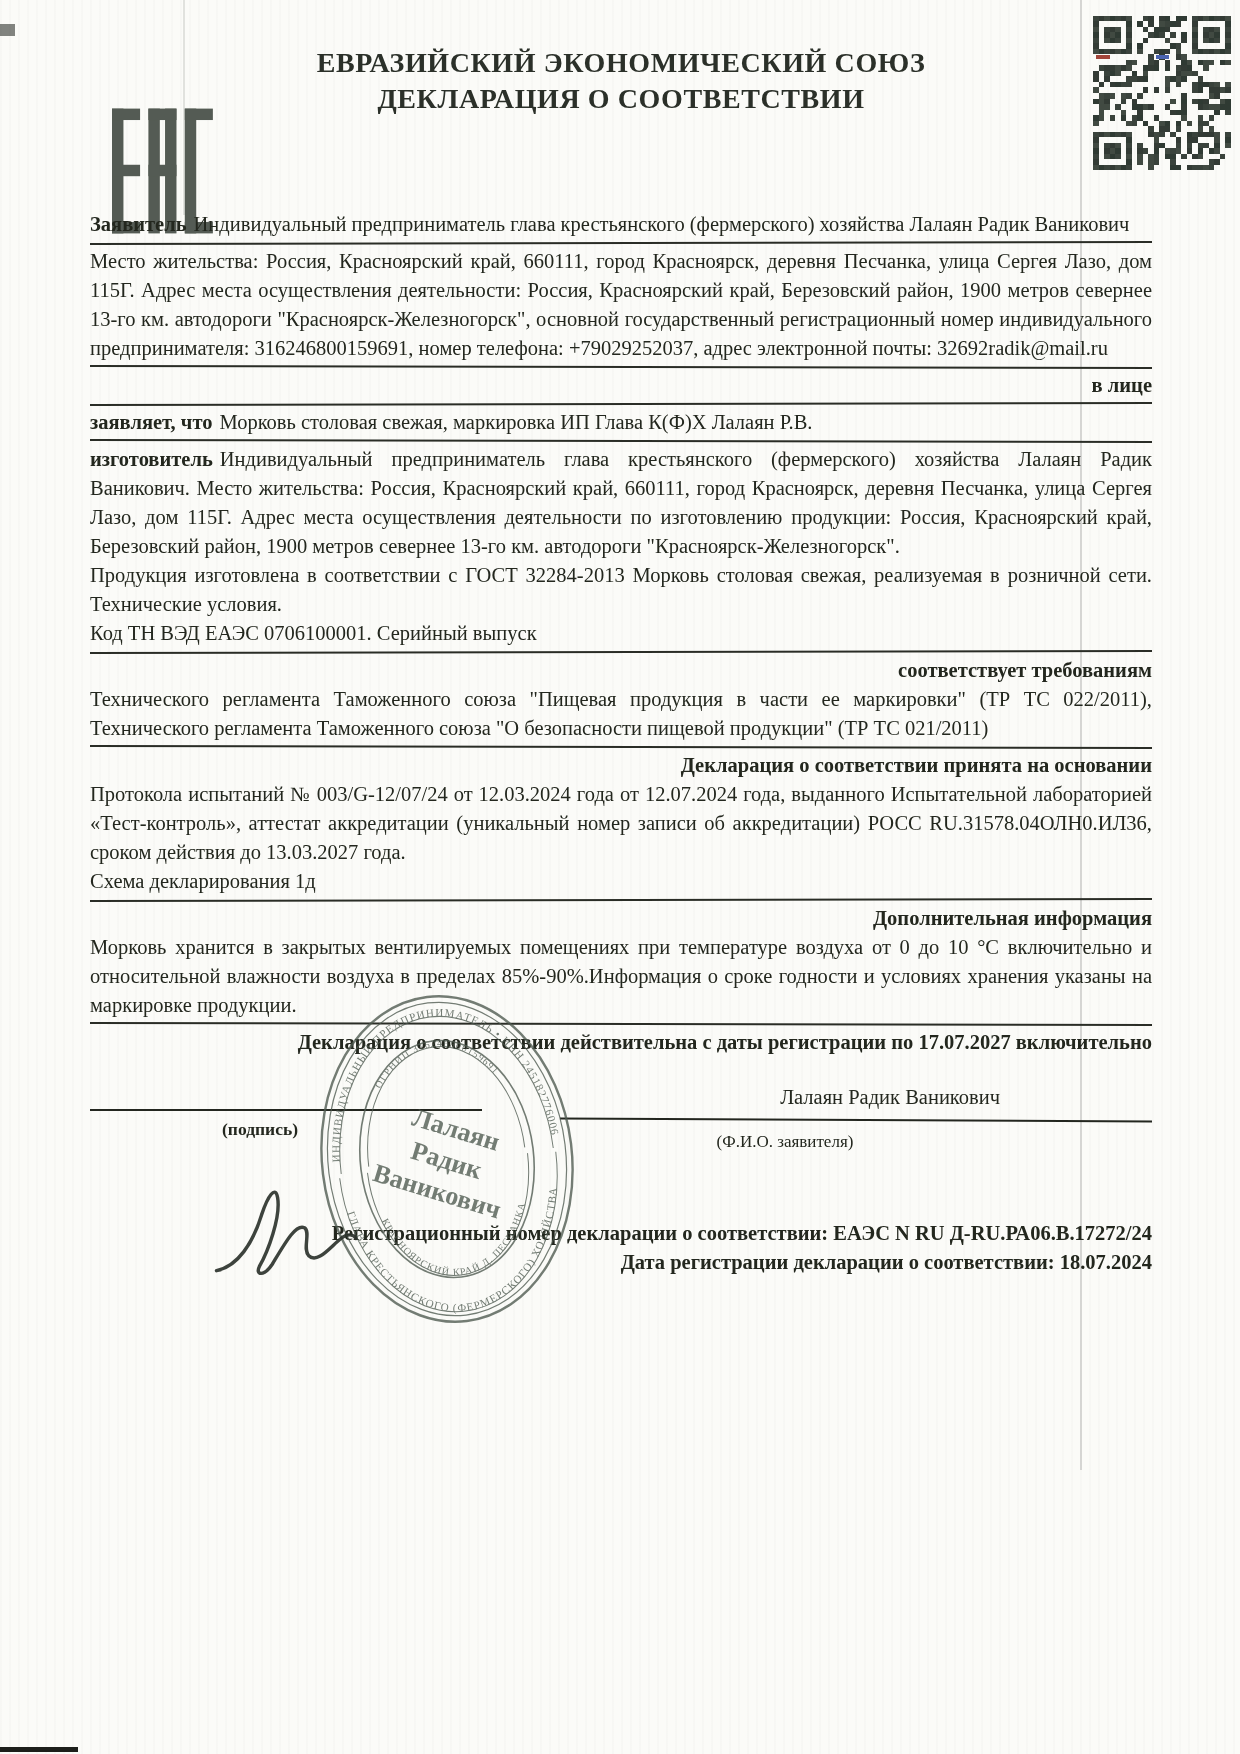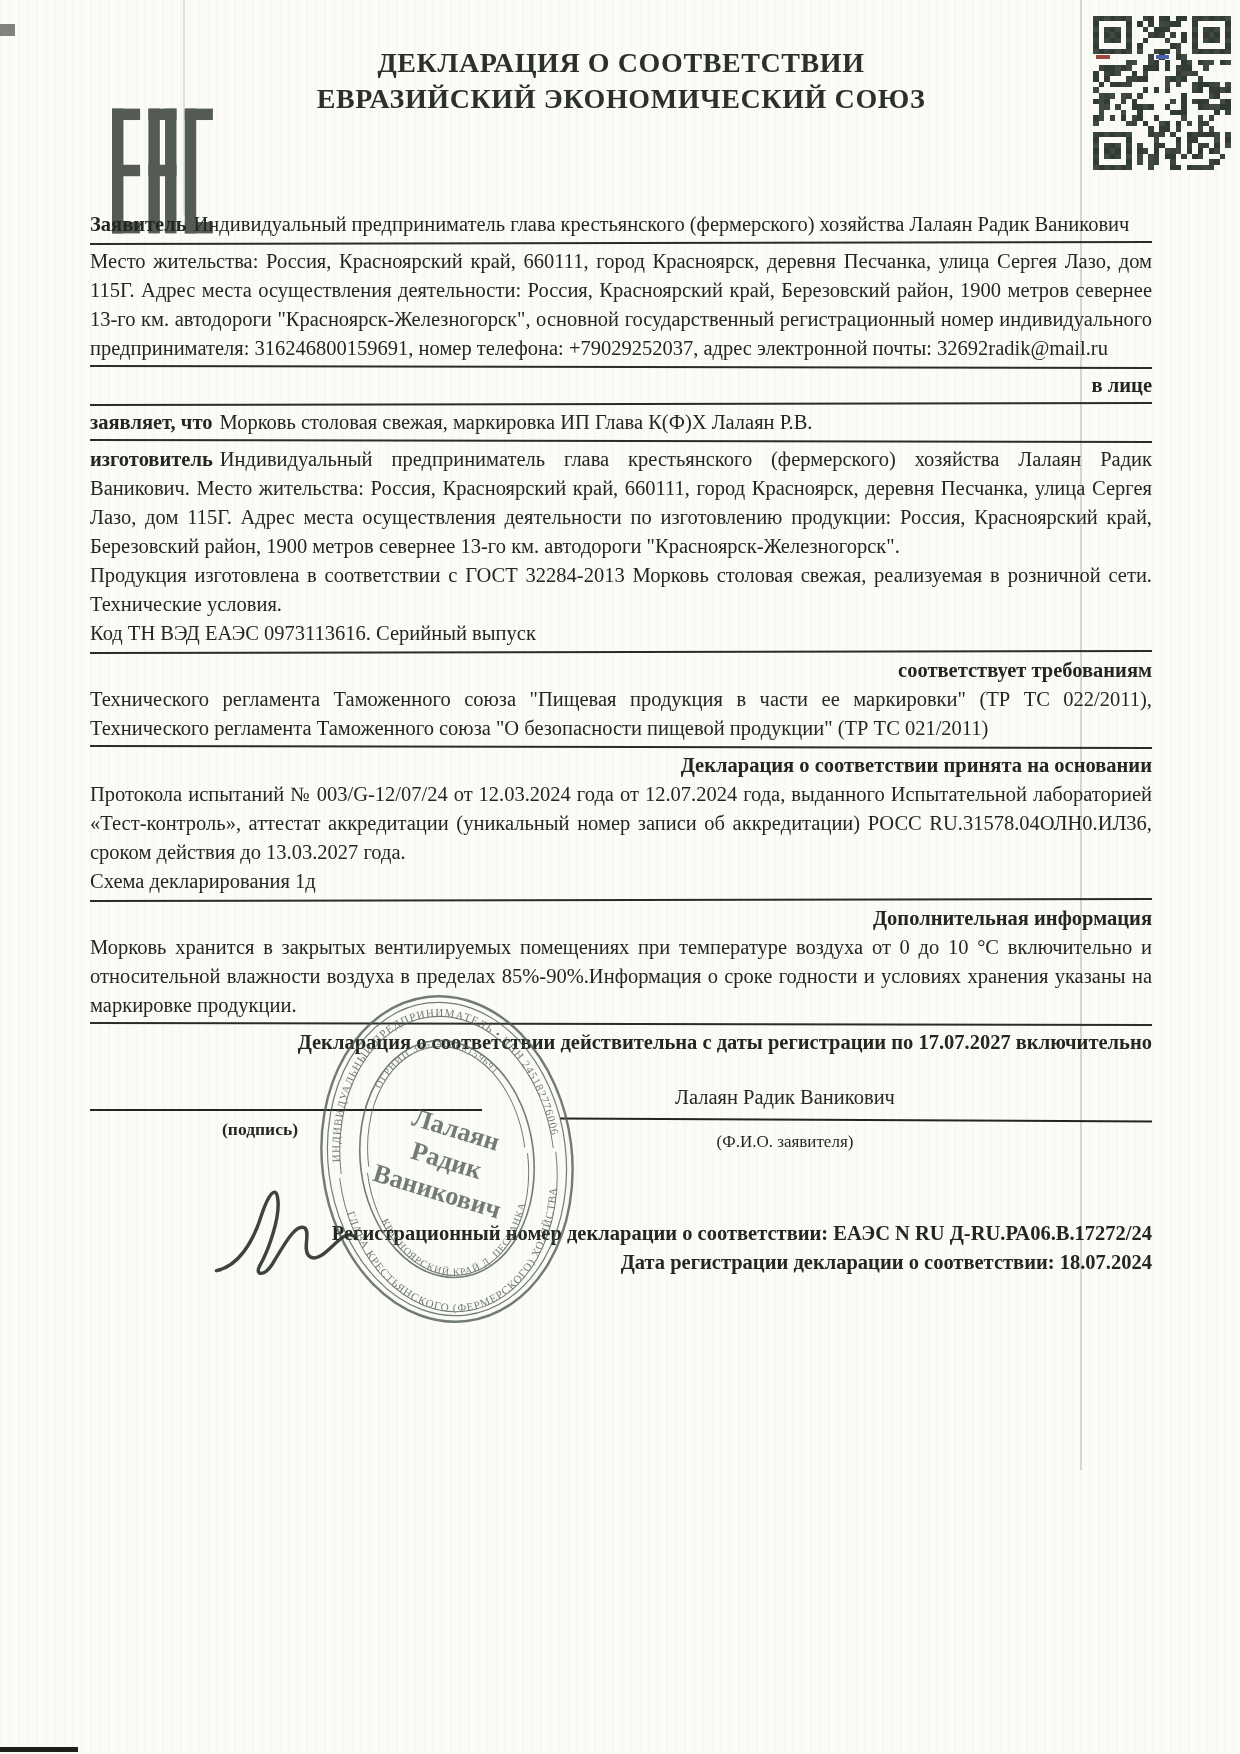--- a/index.html
+++ b/index.html
@@ -20,21 +20,21 @@
   .rule.tilt1{transform:rotate(-0.12deg);}
   .rule.tilt2{transform:rotate(0.12deg);}
   b{margin-right:7px;}
   .bold{font-weight:700;text-align:right;}
   
   .sig-block{position:relative;height:160px;}
   .sig-rule{position:absolute;height:2px;background:#23261f;}
   .sig-rule.left{left:0;top:52px;width:392px;}
   .sig-rule.right{left:470px;top:62px;width:592px;transform:rotate(0.3deg);}
   .sig-caption{position:absolute;left:70px;top:58px;width:200px;text-align:center;font-size:17.5px;font-weight:bold;}
-  .fio-name{position:absolute;left:480px;top:26px;width:430px;text-align:center;font-size:20.5px;}
+  .fio-name{position:absolute;left:480px;top:26px;width:430px;text-align:right;font-size:20.5px;}
   .fio-caption{position:absolute;left:480px;top:70px;width:430px;text-align:center;font-size:17px;}
   .footer1{margin-top:2px;}
   .footer2{}
   
   .eac{position:absolute;left:112px;top:108px;width:104px;height:126px;opacity:.88;}
   .qr{position:absolute;left:1093px;top:14px;width:138px;height:158px;}
   .stamp{position:absolute;left:316px;top:985px;width:262px;height:348px;opacity:.78;}
   .signature{position:absolute;left:203px;top:1172px;width:175px;height:118px;}
   
   .vline1{position:absolute;left:1080px;top:0;width:2px;height:1470px;background:rgba(45,50,45,.17);}
@@ -404,22 +404,22 @@
       <rect x="4" y="27" width="1" height="1" fill="#414a42"></rect>
       <rect x="5" y="27" width="1" height="1" fill="#2f3a33"></rect>
       <rect x="6" y="27" width="1" height="1" fill="#3a433c"></rect>
       <rect x="0.5" y="7.2" width="2.6" height="0.7" fill="#a2453a"></rect>
       <rect x="11.5" y="7.2" width="2.2" height="0.7" fill="#4a64b0"></rect>
     </svg>
 
   <div class="content">
 
     <div class="title">
+      <div>ЕВРАЗИЙСКИЙ ЭКОНОМИЧЕСКИЙ СОЮЗ</div>
       <div>ДЕКЛАРАЦИЯ О СООТВЕТСТВИИ</div>
-      <div>ЕВРАЗИЙСКИЙ ЭКОНОМИЧЕСКИЙ СОЮЗ</div>
     </div>
 
     <p class="para mt-app">
       <b>Заявитель</b><span>Индивидуальный предприниматель глава крестьянского (фермерского) хозяйства Лалаян Радик Ваникович</span>
     </p>
     <div class="rule tilt1"></div>
 
     <p class="para">Место жительства: Россия, Красноярский край, 660111, город Красноярск, деревня Песчанка, улица Сергея Лазо, дом 115Г. Адрес места осуществления деятельности: Россия, Красноярский край, Березовский район, 1900 метров севернее 13-го км. автодороги "Красноярск-Железногорск", основной государственный регистрационный номер индивидуального предпринимателя: 316246800159691, номер телефона: +79029252037, адрес электронной почты: 32692radik@mail.ru</p>
     <div class="rule tilt2"></div>
 
@@ -428,21 +428,21 @@
 
     <p>
       <b>заявляет, что</b><span>Морковь столовая свежая, маркировка ИП Глава К(Ф)Х Лалаян Р.В.</span>
     </p>
     <div class="rule tilt2"></div>
 
     <p class="para">
       <b>изготовитель</b><span>Индивидуальный предприниматель глава крестьянского (фермерского) хозяйства Лалаян Радик Ваникович. Место жительства: Россия, Красноярский край, 660111, город Красноярск, деревня Песчанка, улица Сергея Лазо, дом 115Г. Адрес места осуществления деятельности по изготовлению продукции: Россия, Красноярский край, Березовский район, 1900 метров севернее 13-го км. автодороги "Красноярск-Железногорск".</span>
     </p>
     <p class="para">Продукция изготовлена в соответствии с ГОСТ 32284-2013 Морковь столовая свежая, реализуемая в розничной сети. Технические условия.</p>
-    <p>Код ТН ВЭД ЕАЭС 0973113616. Серийный выпуск</p>
+    <p>Код ТН ВЭД ЕАЭС 0706100001. Серийный выпуск</p>
     <div class="rule tilt1"></div>
 
     <p class="bold">соответствует требованиям</p>
     <p class="para">Технического регламента Таможенного союза "Пищевая продукция в части ее маркировки" (ТР ТС 022/2011), Технического регламента Таможенного союза "О безопасности пищевой продукции" (ТР ТС 021/2011)</p>
     <div class="rule tilt2"></div>
 
     <p class="bold">Декларация о соответствии принята на основании</p>
     <p class="para">Протокола испытаний № 003/G-12/07/24 от 12.03.2024 года от 12.07.2024 года, выданного Испытательной лабораторией «Тест-контроль», аттестат аккредитации (уникальный номер записи об аккредитации) РОСС RU.31578.04ОЛН0.ИЛ36, сроком действия до 13.03.2027 года.</p>
     <p>Схема декларирования 1д</p>
     <div class="rule tilt1"></div>

